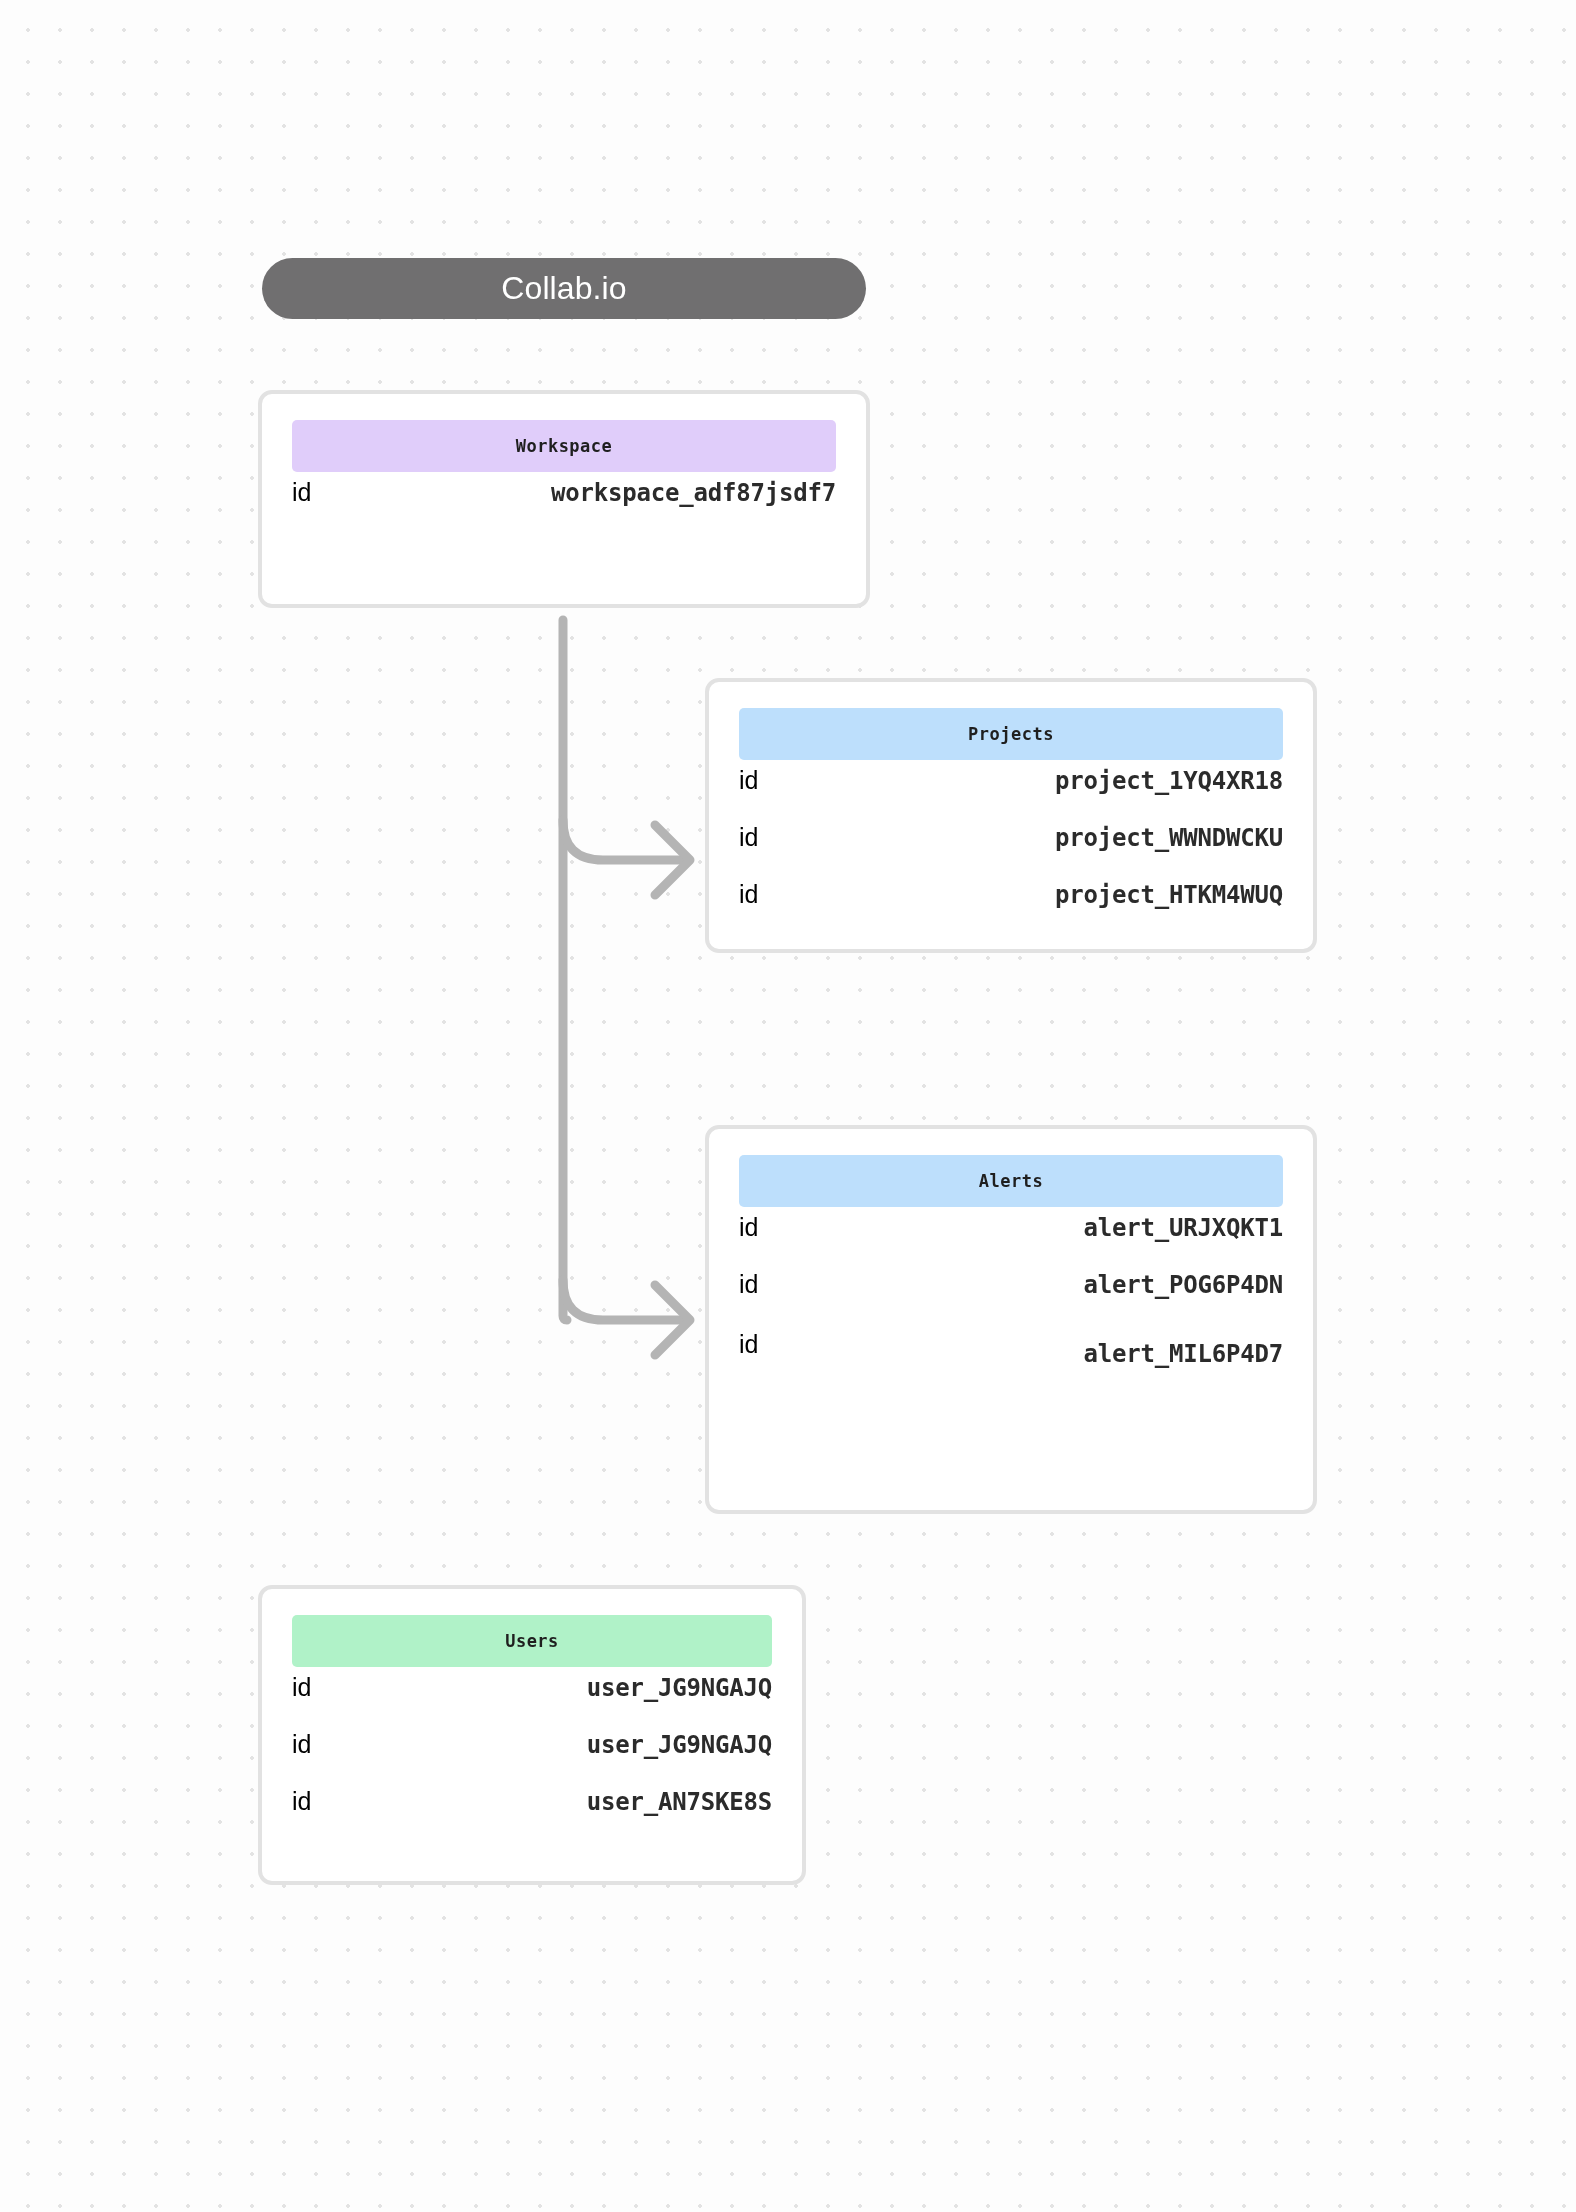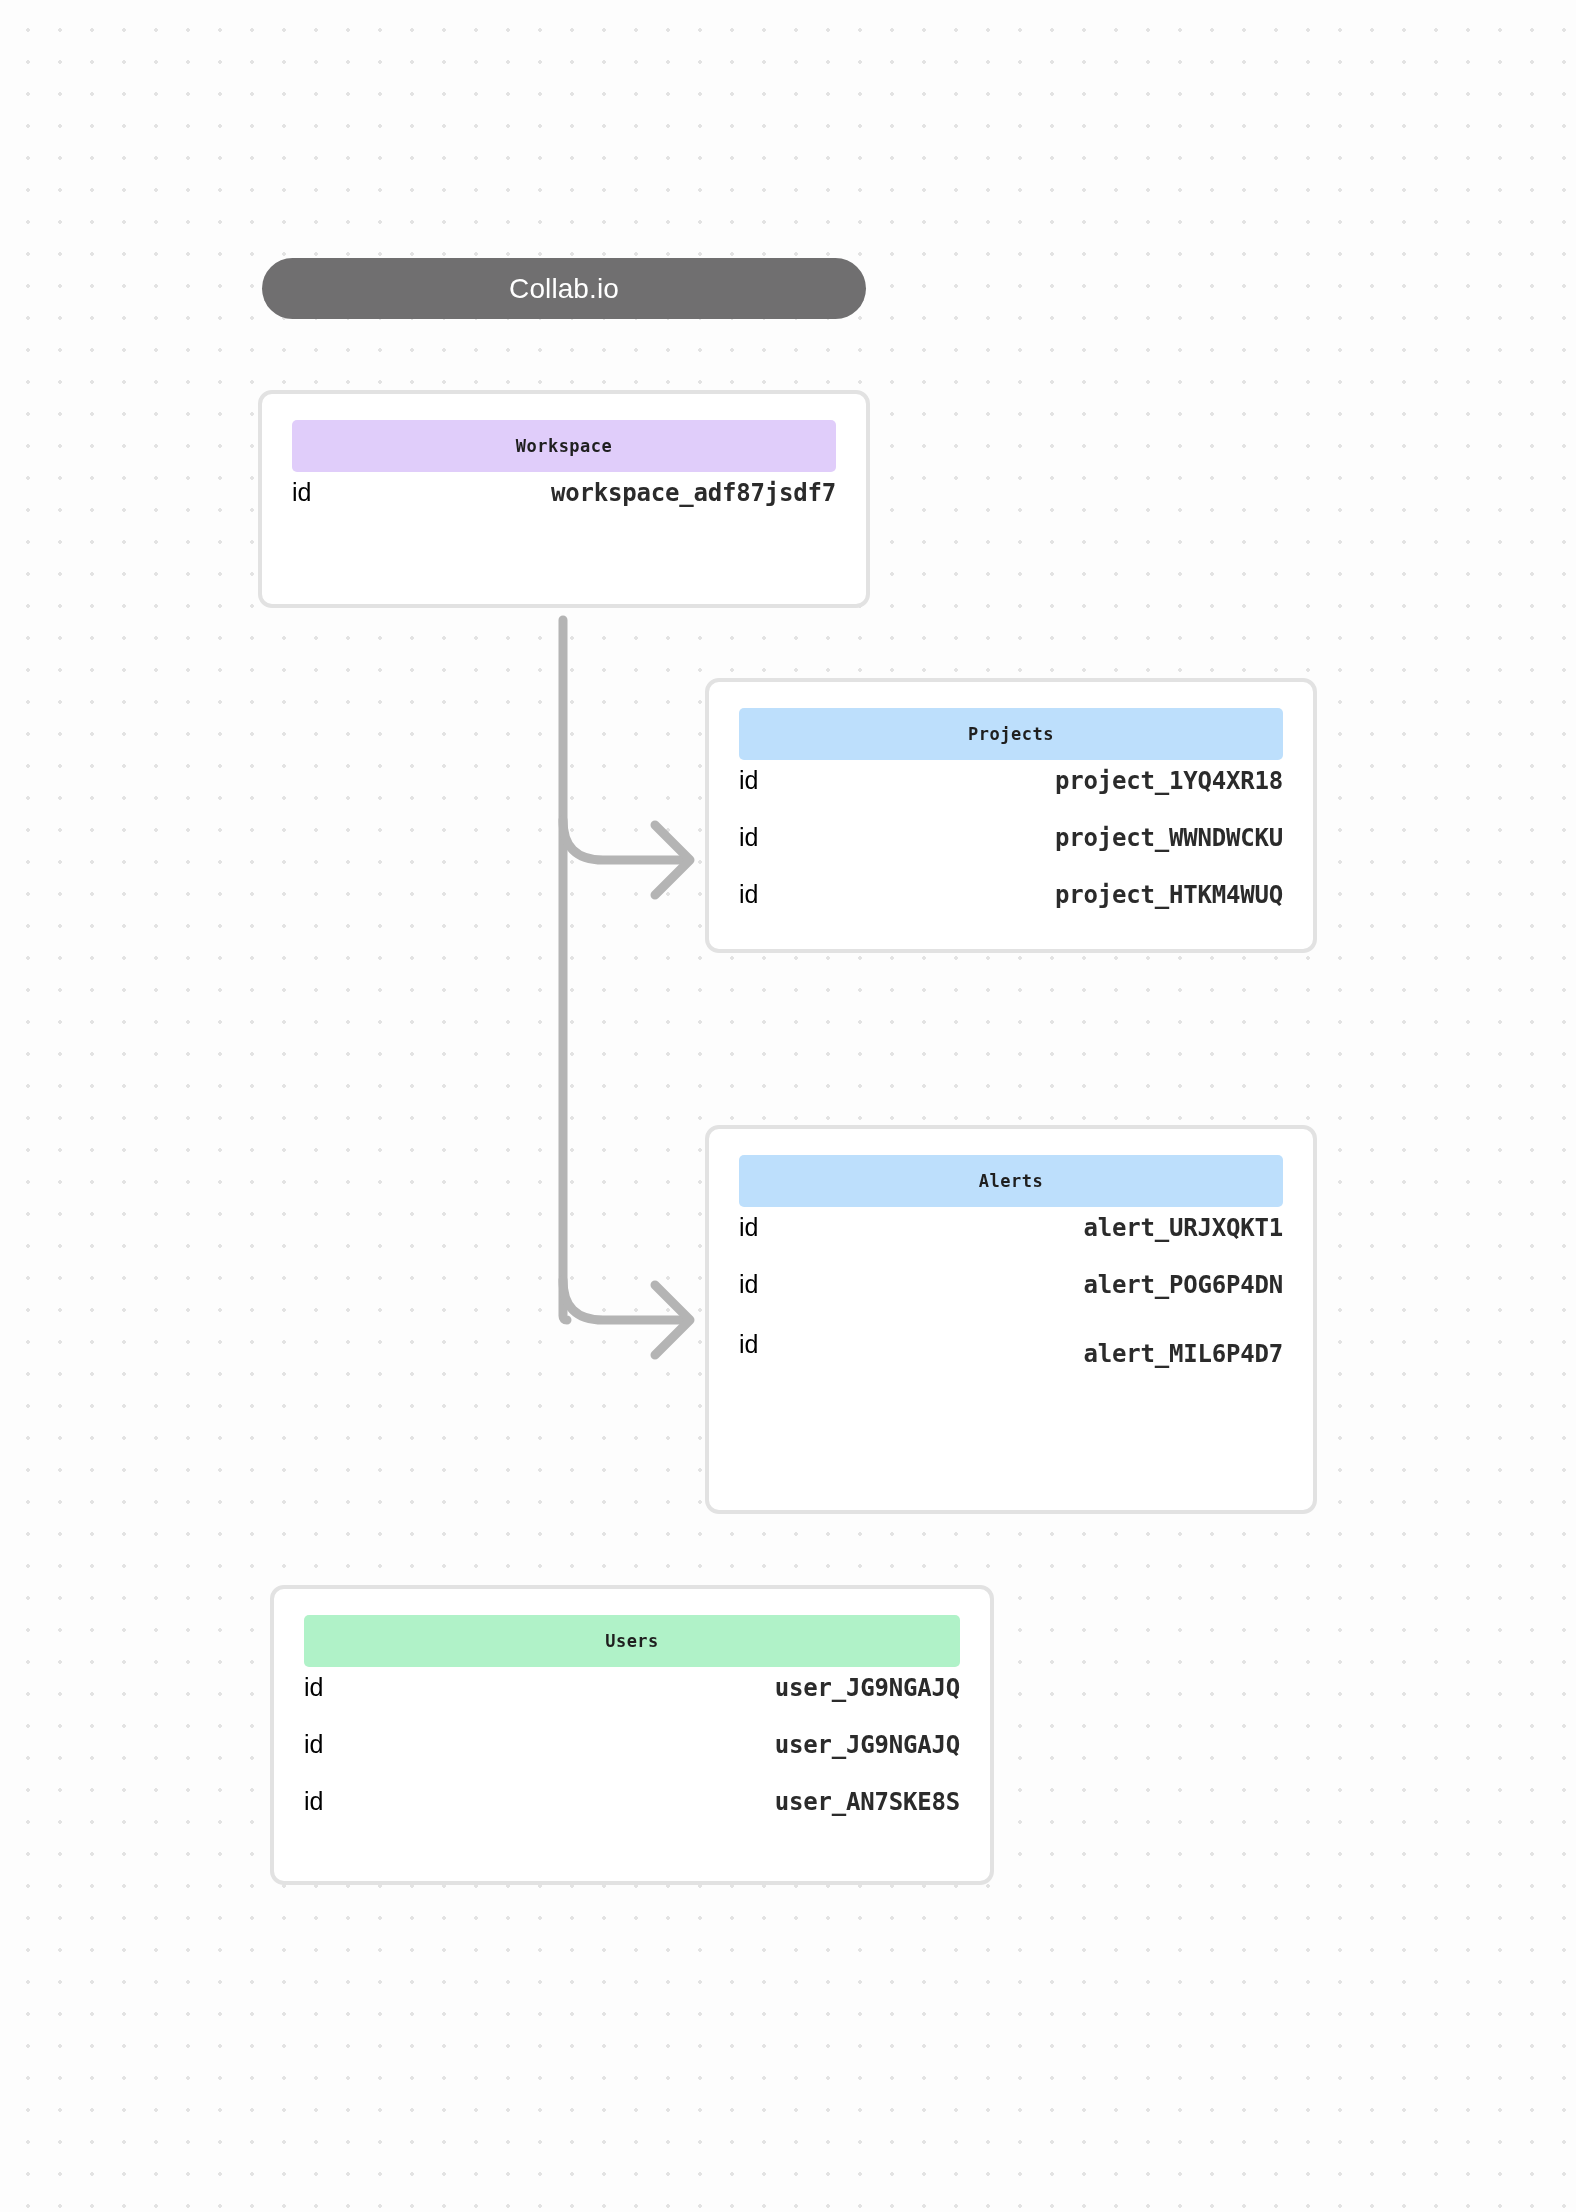--- a/index.html
+++ b/index.html
@@ -40,21 +40,21 @@
     left: 262px;
     top: 258px;
     width: 604px;
     height: 61px;
     border-radius: 31px;
     background: #706f70;
     color: #ffffff;
     display: flex;
     align-items: center;
     justify-content: center;
-    font-size: 28px;
+    font-size: 32px;
     font-family: "Liberation Sans", sans-serif;
     letter-spacing: 0.1px;
     box-sizing: border-box;
   }
 
   
   .card {
     position: absolute;
     box-sizing: border-box;
     background: #ffffff;
@@ -101,21 +101,21 @@
     font-weight: 700;
     color: #2b2b2b;
     white-space: nowrap;
     letter-spacing: -0.2px;
   }
 
   
   #card-workspace { left: 258px; top: 390px;  width: 612px; height: 218px; }
   #card-projects  { left: 705px; top: 678px;  width: 612px; height: 275px; }
   #card-alerts    { left: 705px; top: 1125px; width: 612px; height: 389px; }
-  #card-users     { left: 258px; top: 1585px; width: 724px; height: 300px; margin-left: 12px; }
+  #card-users     { left: 258px; top: 1585px; width: 548px; height: 300px; }
 
   
   .hdr-purple { background: #e0cdfa; }
   .hdr-blue   { background: #bddffc; }
   .hdr-green  { background: #b0f2c8; }
 
   
   #card-alerts .row:last-child .row-val { position: relative; top: 9px; }
   #card-alerts .row:nth-child(2) { height: 60px; }
   #card-alerts .row:nth-child(3) { height: 60px; }

